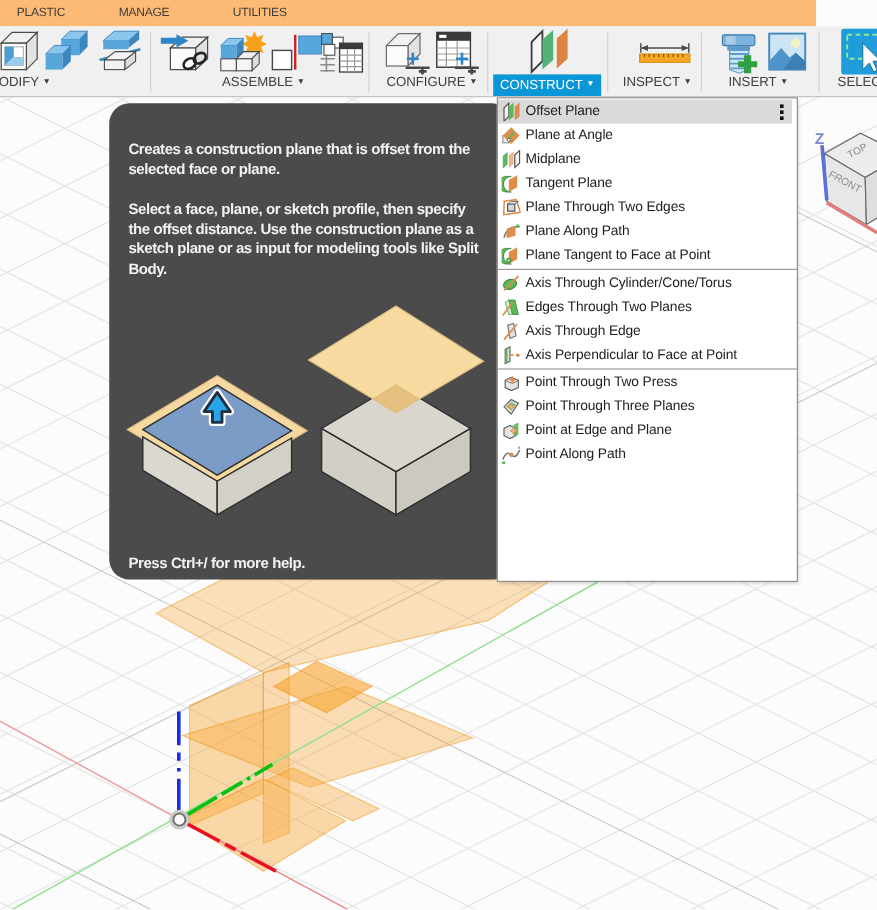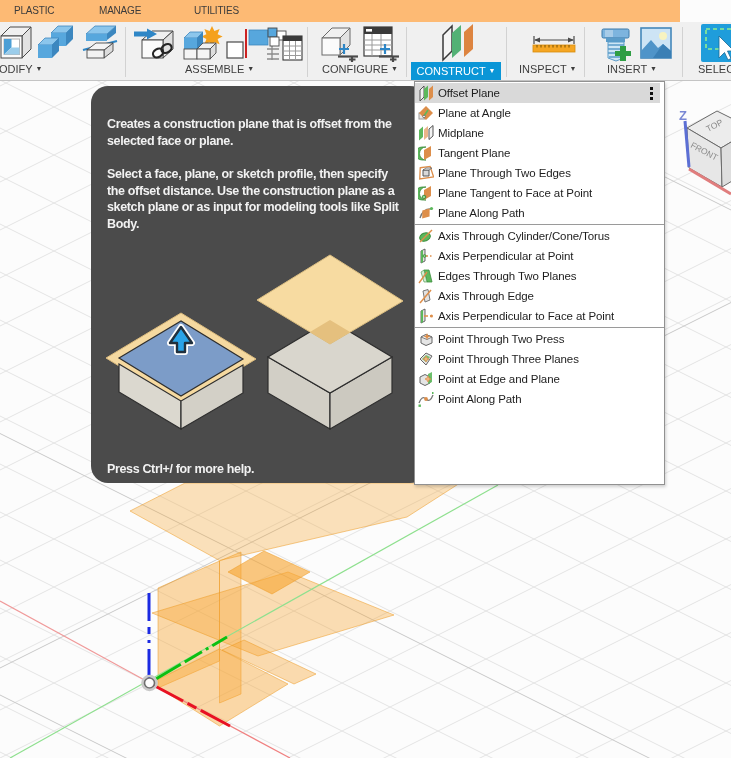--- a/index.html
+++ b/index.html
@@ -285,50 +285,41 @@
 <div class="mi">
         <svg width="16" height="16" viewBox="0 0 16 16">
           <polygon points="3,2 13,2 15,13 1,13" fill="none" stroke="#dd8e4a" stroke-width="1.3" transform="rotate(-8 8 8)"></polygon>
           <polygon points="5,5 11,5 11,11 5,11" fill="#d9d9d9" stroke="#555"></polygon>
           <polygon points="5,5 8,3 14,3 11,5" fill="#eee" stroke="#555" stroke-width="0.7"></polygon>
         </svg>
         <span class="t">Plane Through Two Edges</span>
       </div>
 <div class="mi">
         <svg width="16" height="16" viewBox="0 0 16 16">
+          <path d="M2 13 Q5 3 14 4" stroke="#777" stroke-width="1.3" fill="none"></path>
+          <polygon points="4,6 11,3 12,11 5,14" fill="#dd8e4a" transform="rotate(8 8 8)"></polygon>
+          <circle cx="13.5" cy="3.5" r="1.6" fill="#5cb85c"></circle>
+        </svg>
+        <span class="t">Plane Along Path</span>
+      </div>
+<div class="mi">
+        <svg width="16" height="16" viewBox="0 0 16 16">
           <path d="M4 2 A6.5 6.5 0 0 0 4 15 L8 15 A6.5 6.5 0 0 1 8 2 Z" fill="#5cb85c" stroke="#3e8e3e" stroke-width="0.8"></path>
           <polygon points="6,5 13,1 13,11 6,15" fill="#dd8e4a"></polygon>
           <circle cx="6" cy="12" r="1.8" fill="#8fd98f" stroke="#2f7d2f" stroke-width="0.8"></circle>
         </svg>
         <span class="t">Plane Tangent to Face at Point</span>
       </div>
-<div class="mi">
-        <svg width="16" height="16" viewBox="0 0 16 16">
-          <path d="M2 13 Q5 3 14 4" stroke="#777" stroke-width="1.3" fill="none"></path>
-          <polygon points="4,6 11,3 12,11 5,14" fill="#dd8e4a" transform="rotate(8 8 8)"></polygon>
-          <circle cx="13.5" cy="3.5" r="1.6" fill="#5cb85c"></circle>
-        </svg>
-        <span class="t">Plane Along Path</span>
-      </div>
 <div class="msep"></div>
 <div class="mi">
         <svg width="16" height="16" viewBox="0 0 16 16">
           <ellipse cx="7" cy="9" rx="5.5" ry="4" fill="#5cb85c" stroke="#3e8e3e" transform="rotate(-20 7 9)"></ellipse>
           <path d="M2 14 L14 2" stroke="#dd8e4a" stroke-width="1.5"></path>
         </svg>
         <span class="t">Axis Through Cylinder/Cone/Torus</span>
-      </div>
-<div class="mi">
-        <svg width="16" height="16" viewBox="0 0 16 16">
-          <polygon points="3,3 7,1 7,13 3,15" fill="#e5e5e5" stroke="#555" stroke-width="0.9"></polygon>
-          <polygon points="3,3 5,2 5,14 3,15" fill="#5cb85c"></polygon>
-          <path d="M6 8 H14" stroke="#dd8e4a" stroke-width="1.5" stroke-dasharray="4 2 1.5 2"></path>
-          <circle cx="6.5" cy="8" r="1.4" fill="#8fd98f" stroke="#2f7d2f" stroke-width="0.7"></circle>
-        </svg>
-        <span class="t">Axis Perpendicular at Point</span>
       </div>
 <div class="mi">
         <svg width="16" height="16" viewBox="0 0 16 16">
           <polygon points="6,2 11,2 14,14 9,14" fill="#5cb85c" stroke="#3e8e3e" stroke-width="0.8"></polygon>
           <polygon points="6,2 9,14 6,14 3,4" fill="#d2ecd2" stroke="#3e8e3e" stroke-width="0.6"></polygon>
           <path d="M1 15 L9 4" stroke="#dd8e4a" stroke-width="1.4"></path>
         </svg>
         <span class="t">Edges Through Two Planes</span>
       </div>
 <div class="mi">

